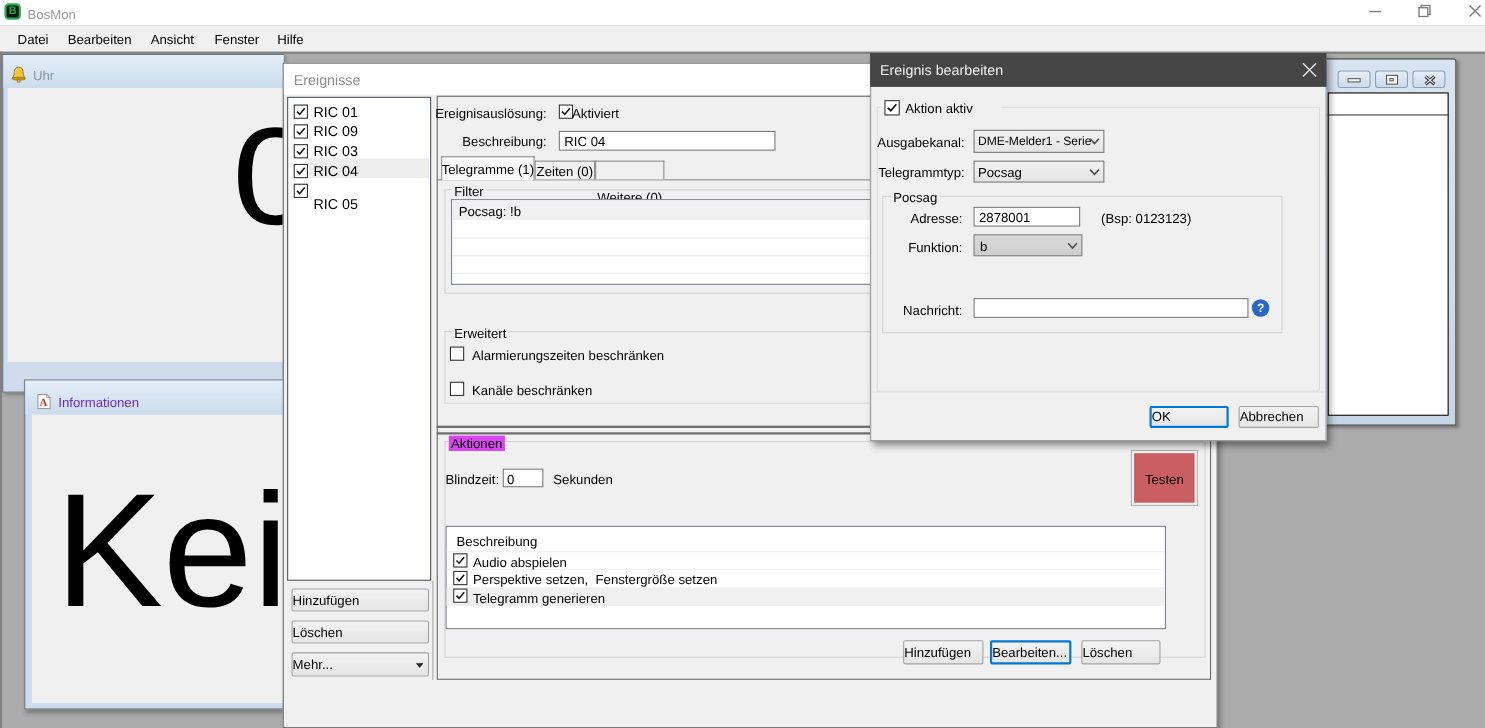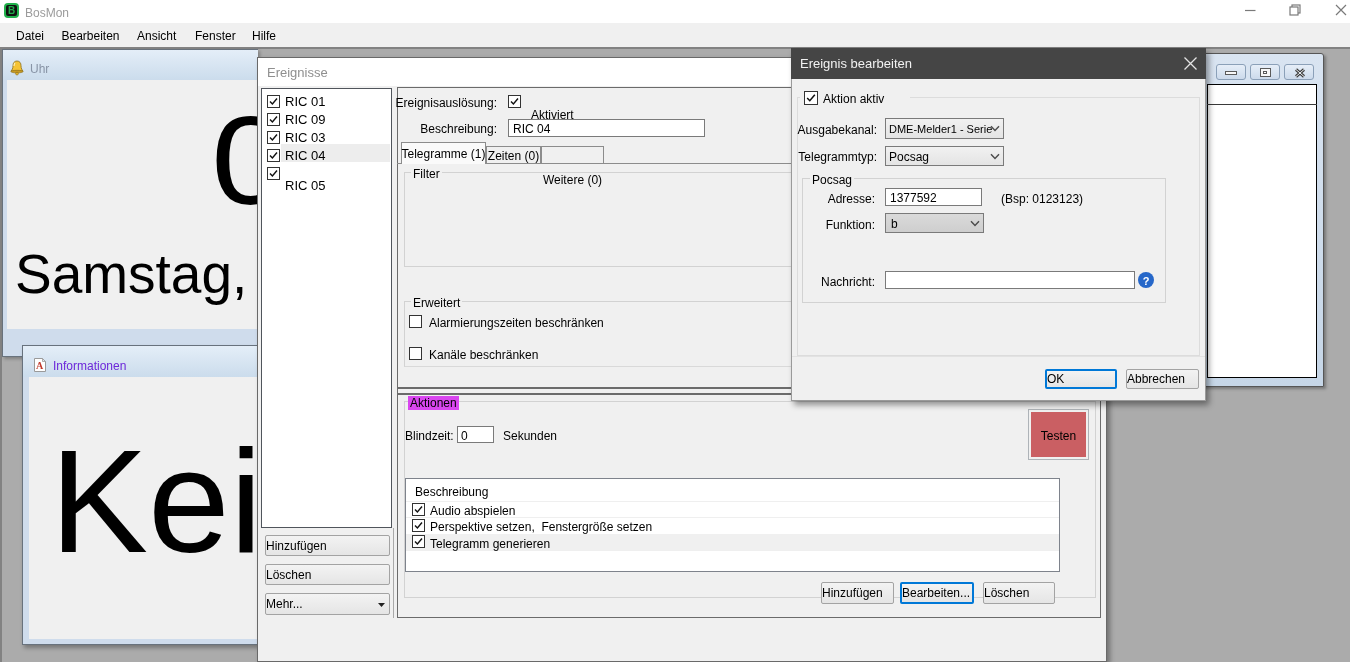--- a/index.html
+++ b/index.html
@@ -43,21 +43,20 @@
   <div class="abs" style="left:0;top:0;width:255px;height:30px;background:linear-gradient(#e4eef8,#cbdcec);"></div>
   <svg class="abs" style="left:6px;top:10px;" width="16" height="16" viewBox="0 0 16 16">
     <path d="M8 1 C5.2 1 4 3.2 4 5.5 C4 8.5 3 10 2 11 L14 11 C13 10 12 8.5 12 5.5 C12 3.2 10.8 1 8 1 Z" fill="#f5c335" stroke="#8a6d1a" stroke-width="0.8"></path>
     <ellipse cx="8" cy="11.6" rx="6.2" ry="1.3" fill="#c99b22" stroke="#8a6d1a" stroke-width="0.6"></ellipse>
     <circle cx="8" cy="13.6" r="1.4" fill="#e3b32a" stroke="#8a6d1a" stroke-width="0.6"></circle>
     <path d="M6 3 C5.2 3.8 5 5 5 6" stroke="#fdf3c8" stroke-width="1.1" fill="none"></path>
   </svg>
   <div class="lbl" style="left:27px;top:12px;color:#8894a6;">Uhr</div>
   <div class="abs" style="left:4px;top:30px;width:251px;height:249px;background:#f0f0f0;overflow:hidden;">
     <div class="lbl" style="left:203.5px;top:17.5px;font-size:126px;line-height:126px;transform:scaleX(1.13);transform-origin:0 0;">0</div>
-    <div class="lbl" style="left:8px;top:167px;font-size:55px;line-height:55px;">Samstag,</div>
   </div>
 </div>
 
 <div class="abs" style="left:22px;top:345px;width:236px;height:300px;background:#cfdcec;border:1px solid #68727d;box-shadow:2px 3px 4px rgba(0,0,0,0.3);">
   <div class="abs" style="left:0;top:0;width:235px;height:31px;background:linear-gradient(#e4eef8,#cbdcec);"></div>
   <svg class="abs" style="left:10px;top:12px;" width="14" height="14" viewBox="0 0 14 14">
     <path d="M1.5 0.5 H9.5 L12.5 3.5 V13.5 H1.5 Z" fill="#fff" stroke="#9a9a9a" stroke-width="1"></path>
     <path d="M9.5 0.5 L12.5 3.5 H9.5 Z" fill="#e8e8e8" stroke="#9a9a9a" stroke-width="0.8"></path>
     <text x="6.6" y="11.4" text-anchor="middle" font-size="10" font-weight="bold" fill="#c0392b" font-family="Liberation Serif, serif">A</text>
   </svg>
@@ -142,36 +141,43 @@
   <div class="abs" style="left:139px;top:29px;width:704px;height:531px;border:1px solid #6b6b6b;background:#f0f0f0;"></div>
   <div class="abs" style="left:139px;top:329px;width:704px;height:2px;background:#6b6b6b;"></div>
   <div class="abs" style="left:139px;top:334.5px;width:704px;height:2px;background:#6b6b6b;"></div>
 
   <div class="lbl" style="left:100px;top:37.5px;width:139px;text-align:right;">Ereignisauslösung:</div>
   <span class="cb" style="left:250px;top:37px;">
       <svg width="11" height="11" viewBox="0 0 11 11">
         <path d="M2 5.5 L4.4 8 L9 2.5" fill="none" stroke="#111" stroke-width="1.4"></path>
       </svg>
     </span>
-  <div class="lbl" style="left:273px;top:37.5px;margin-top:12px;">Aktiviert</div>
+  <div class="lbl" style="left:262px;top:37.5px;">Aktiviert</div>
 
   <div class="lbl" style="left:100px;top:64px;width:139px;text-align:right;">Beschreibung:</div>
   <div class="abs" style="left:250px;top:61px;width:197px;height:18px;background:#fff;border:1px solid #7a7a7a;"></div>
   <div class="lbl" style="left:255px;top:64px;">RIC 04</div>
 
   <div class="abs" style="left:139px;top:105px;width:704px;height:1px;background:#8c8c8c;"></div>
   <div class="abs" style="left:228px;top:88px;width:55px;height:17px;background:#f0f0f0;border:1px solid #8c8c8c;border-bottom:none;"></div>
   <div class="lbl" style="left:228px;top:91px;width:55px;text-align:center;">Zeiten (0)</div>
   <div class="abs" style="left:283px;top:88px;width:63px;height:17px;background:#f0f0f0;border:1px solid #8c8c8c;border-bottom:none;"></div>
   <div class="lbl" style="left:283px;top:91px;width:63px;text-align:center;margin-top:24px;">Weitere (0)</div>
   <div class="abs" style="left:143px;top:84px;width:85px;height:22px;background:#fafafa;border:1px solid #8c8c8c;border-bottom:none;"></div>
   <div class="lbl" style="left:143px;top:89px;width:85px;text-align:center;">Telegramme (1)</div>
 
   <div class="abs" style="left:146px;top:114px;width:690px;height:95px;border:1px solid #d2d2d2;"></div>
   <div class="lbl" style="left:153px;top:108.5px;background:#f0f0f0;padding:0 2px;">Filter</div>
+  <div class="abs" style="left:152px;top:123px;width:678px;height:78px;background:#fff;border:1px solid #7e838c;">
+    <div class="abs" style="left:0;top:0;width:676px;height:18px;background:#f0f0f0;"></div>
+    <div class="lbl" style="left:6px;top:3px;">Pocsag: !b</div>
+    <div class="abs" style="left:0;top:34px;width:676px;height:1px;background:#ececec;"></div>
+    <div class="abs" style="left:0;top:50px;width:676px;height:1px;background:#ececec;"></div>
+    <div class="abs" style="left:0;top:66px;width:676px;height:1px;background:#ececec;"></div>
+  </div>
 
   <div class="abs" style="left:146px;top:243px;width:690px;height:66px;border:1px solid #d2d2d2;border-bottom:1px solid #d9d9d9;"></div>
   <div class="lbl" style="left:153px;top:237.5px;background:#f0f0f0;padding:0 2px;">Erweitert</div>
   <span class="cb" style="left:151px;top:256.5px;"></span>
   <div class="lbl" style="left:171px;top:257.5px;">Alarmierungszeiten beschränken</div>
   <span class="cb" style="left:151px;top:289px;"></span>
   <div class="lbl" style="left:171px;top:290px;">Kanäle beschränken</div>
 
   <div class="abs" style="left:146px;top:343px;width:692px;height:197px;border:1px solid #d2d2d2;"></div>
   <div class="lbl" style="left:150px;top:337.5px;background:#d946ef;padding:0 2px;">Aktionen</div>
@@ -255,21 +261,21 @@
   <div class="lbl" style="left:97px;top:102px;">Pocsag</div>
   <svg class="abs" style="left:198px;top:104.5px;" width="10" height="7" viewBox="0 0 10 7">
       <path d="M1 1.2 L5 5.5 L9 1.2" fill="none" stroke="#4b4b4b" stroke-width="1.4"></path>
     </svg>
 
   <div class="abs" style="left:10px;top:130px;width:364px;height:125px;border:1px solid #d2d2d2;"></div>
   <div class="lbl" style="left:18px;top:124.5px;background:#f0f0f0;padding:0 2px;">Pocsag</div>
 
   <div class="lbl" style="left:0px;top:144px;width:83px;text-align:right;">Adresse:</div>
   <div class="abs" style="left:93px;top:140px;width:97px;height:18px;background:#fff;border:1px solid #7a7a7a;"></div>
-  <div class="lbl" style="left:98px;top:143px;">1377592</div>
+  <div class="lbl" style="left:98px;top:143px;">2878001</div>
   <div class="lbl" style="left:209px;top:144px;">(Bsp: 0123123)</div>
 
   <div class="lbl" style="left:0px;top:170px;width:83px;text-align:right;">Funktion:</div>
   <div class="abs" style="left:93px;top:165px;width:99px;height:20px;background:linear-gradient(#dadada,#cecece);border:1px solid #7a7a7a;"></div>
   <div class="lbl" style="left:99px;top:169px;">b</div>
   <svg class="abs" style="left:178px;top:171.5px;" width="10" height="7" viewBox="0 0 10 7">
       <path d="M1 1.2 L5 5.5 L9 1.2" fill="none" stroke="#4b4b4b" stroke-width="1.4"></path>
     </svg>
 
   <div class="lbl" style="left:0px;top:227px;width:83px;text-align:right;">Nachricht:</div>

